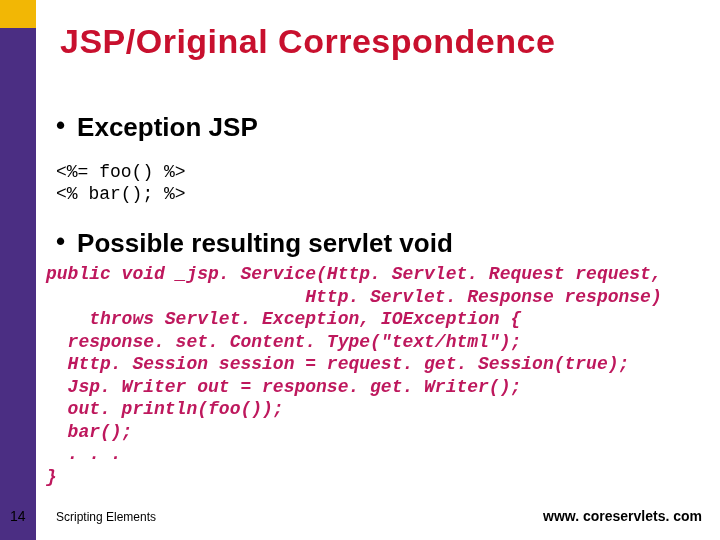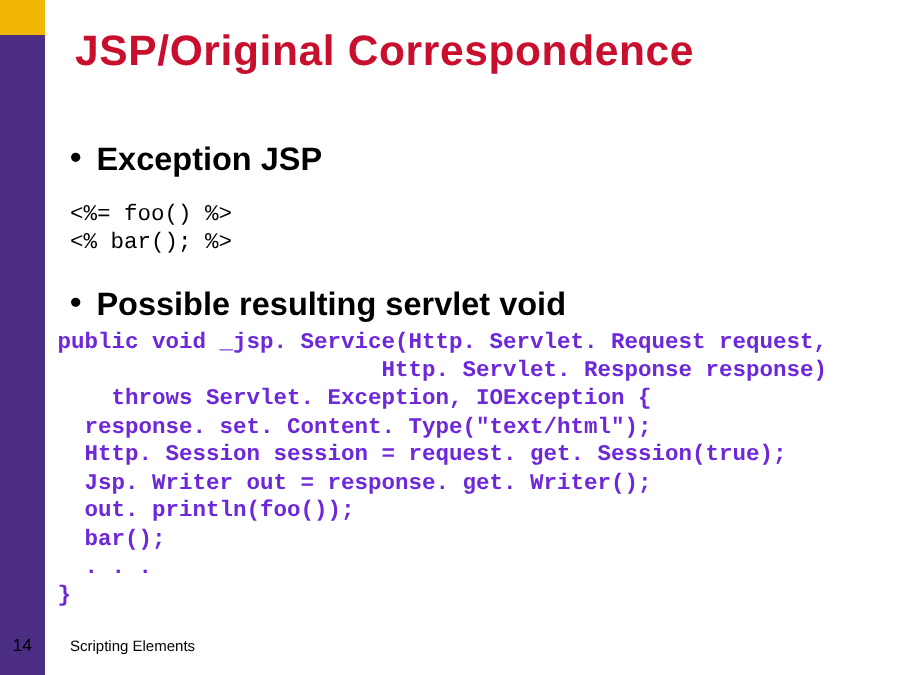--- a/index.html
+++ b/index.html
@@ -5,21 +5,21 @@
   * { margin: 0; padding: 0; box-sizing: border-box; }
   html, body { width: 720px; height: 540px; font-family: Arial, Helvetica, sans-serif; background: #fff; }
   .slide { position: relative; width: 720px; height: 540px; overflow: hidden; }
   .left-stripe { position: absolute; left: 0; top: 0; width: 36px; height: 100%; background: #4B2E83; }
   .corner { position: absolute; left: 0; top: 0; width: 36px; height: 28px; background: #F2B705; }
   .title { position: absolute; left: 60px; top: 22px; font-size: 34px; font-weight: bold; color: #C8102E; letter-spacing: 0.5px; }
   .bullet-row { position: absolute; left: 56px; display: flex; align-items: flex-start; }
   .bullet-row .dot { font-size: 26px; font-weight: bold; color: #000; margin-right: 12px; line-height: 1; }
   .bullet-row .txt { font-size: 26px; font-weight: bold; color: #000; }
   .code1 { position: absolute; left: 56px; top: 146px; font-family: "Courier New", monospace; font-size: 18px; font-weight: normal; color: #000; white-space: pre; line-height: 1.2; margin-top: 16px; }
-  .code2 { position: absolute; left: 46px; top: 263px; font-family: "Courier New", monospace; font-size: 18px; font-weight: bold; color: #6d28d9; white-space: pre; line-height: 1.25; }
+  .code2 { position: absolute; left: 46px; top: 263px; font-family: "Courier New", monospace; font-size: 18px; font-weight: bold; color: #be185d; white-space: pre; line-height: 1.25; font-style: italic; }
   .slide-no { position: absolute; left: 10px; bottom: 16px; font-size: 14px; color: #000; }
   .footer-left { position: absolute; left: 56px; bottom: 16px; font-size: 12px; color: #000000; }
   .footer-right { position: absolute; right: 18px; bottom: 16px; font-size: 14px; color: #000; font-weight: bold; }
 </style>
 </head>
 <body>
 
 <div class="slide">
   <div class="left-stripe"></div>
   <div class="corner"></div>
@@ -45,13 +45,14 @@
   response. set. Content. Type("text/html");
   Http. Session session = request. get. Session(true);
   Jsp. Writer out = response. get. Writer();
   out. println(foo());
   bar();
   . . .
 }</div>
 
   <div class="slide-no">14</div>
   <div class="footer-left">Scripting Elements</div>
+  <div class="footer-right">www. coreservlets. com</div>
 </div>
 
 </body></html>

